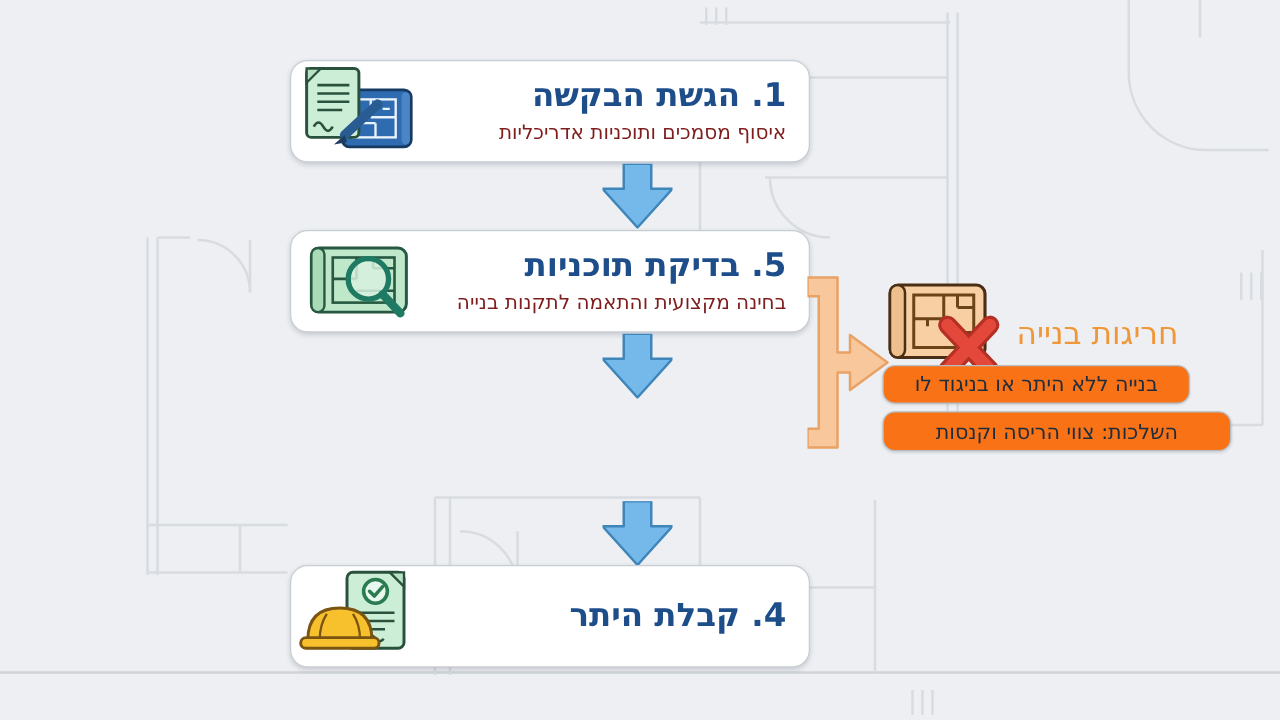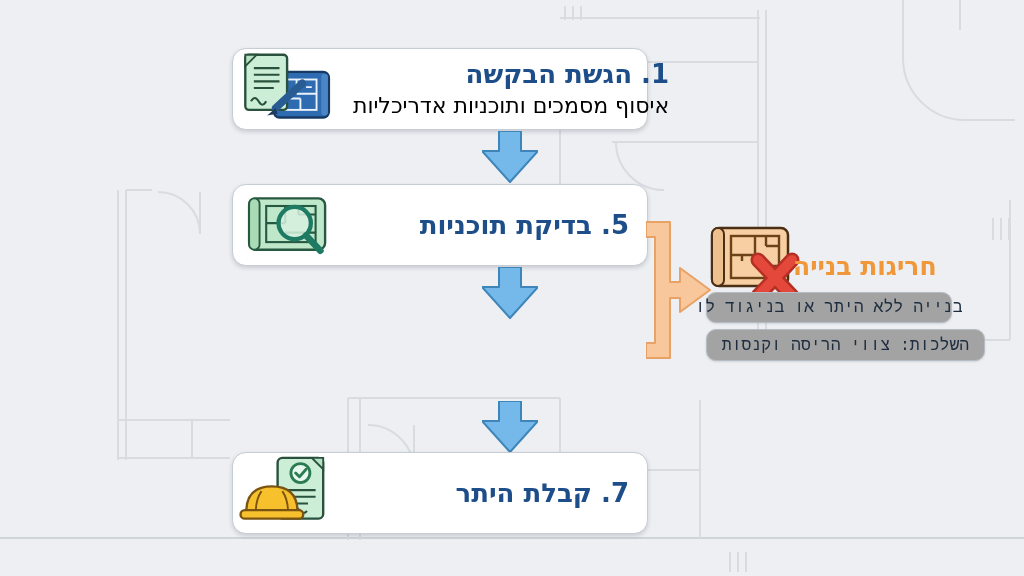--- a/index.html
+++ b/index.html
@@ -37,47 +37,46 @@
     padding-right:18px;
   }
   .card-title{
     font-size:26px;
     font-weight:bold;
     color:#1d4e8a;
     line-height:1.1;
     white-space:nowrap;
   }
   .card-sub{
-    font-size:22px;
-    color:#000000;
+    font-size:16px;
+    color:#7f1d1d;
     margin-top:4px;
     white-space:nowrap;
   }
   .flow-arrow{position:absolute;left:482px;width:56px;height:52px;}
   .violation-title{
     position:absolute;
     left:793px;top:252px;width:170px;
-    direction:rtl;text-align:left;
-    font-size:25px;font-weight:bold;
+    direction:rtl;text-align:center;
+    font-size:25px;font-weight:normal;
     color:#ef9739;
     white-space:nowrap;
   }
   .pill{
     position:absolute;
-    background:#a3a3a3;
+    background:#f97316;
     border:1.5px solid #b6bcc4;
     border-radius:10px;
     box-shadow:0 1px 2px rgba(55,65,80,.15);
     display:flex;align-items:center;justify-content:center;
     direction:rtl;
     font-size:16.5px;
     color:#1d2d3f;
     white-space:nowrap;
     box-sizing:border-box;
-    font-family:Liberation Mono, monospace;
   }
   #violation-pill-1{left:706px;top:292px;width:246px;height:31px;}
   #violation-pill-2{left:706px;top:329px;width:279px;height:32px;}
   #violation-icon{position:absolute;left:706px;top:220px;width:100px;height:84px;}
   #branch-connector{position:absolute;left:646px;top:216px;width:70px;height:148px;}
 </style>
 </head>
 <body>
 
 <div id="stage">
@@ -144,20 +143,21 @@
         <g stroke="#275841" stroke-width="2.2" fill="none">
           <rect x="28" y="20" width="52" height="38"></rect>
           <path d="M48,20 V38 M28,38 H48 M62,20 V29 M62,29 H80 M48,48 H80"></path>
         </g>
         <circle cx="58" cy="38" r="17" fill="#d7f1df" fill-opacity="0.85" stroke="#1f7a63" stroke-width="4.5"></circle>
         <path d="M70,51 L85,67" stroke="#1f7a63" stroke-width="7" stroke-linecap="round"></path>
       </svg>
     </div>
     <div class="card-text">
       <div class="card-title">5. בדיקת תוכניות</div>
+      <div class="card-sub">בחינה מקצועית והתאמה לתקנות בנייה</div>
     </div>
   </div>
 
   <svg class="flow-arrow" style="top:267px" viewBox="0 0 56 52">
     <polygon points="17,0 39,0 39,20 56,20 28,51 0,20 17,20" fill="#74b9ea" stroke="#3e85ba" stroke-width="2" stroke-linejoin="round"></polygon>
   </svg>
 
 
   <svg class="flow-arrow" style="top:401px" viewBox="0 0 56 52">
     <polygon points="17,0 39,0 39,20 56,20 28,51 0,20 17,20" fill="#74b9ea" stroke="#3e85ba" stroke-width="2" stroke-linejoin="round"></polygon>
@@ -173,21 +173,21 @@
         <g stroke="#29513d" stroke-width="2.2" fill="none">
           <path d="M48,37 H80 M48,44 H80 M48,51 H72"></path>
           <path d="M56,59 q4,-6 8,0 q3,4 7,0"></path>
         </g>
         <path d="M7,60 q0,-27 27,-27 q27,0 27,27 z" fill="#f7c12e" stroke="#7a5410" stroke-width="2.5"></path>
         <path d="M23,38 q-6,9 -6,22 M45,38 q6,9 6,22" stroke="#7a5410" stroke-width="2" fill="none"></path>
         <rect x="1" y="58" width="66" height="9" rx="4.5" fill="#f7c12e" stroke="#7a5410" stroke-width="2.5"></rect>
       </svg>
     </div>
     <div class="card-text">
-      <div class="card-title">7. קבלת היתר</div>
+      <div class="card-title">4. קבלת היתר</div>
     </div>
   </div>
 
   <svg id="branch-connector" viewBox="0 0 70 148">
     <path d="M0,6 H24 V66 H34 V52 L64,74 L34,96 V82 H24 V142 H0 V127 H9 V21 H0 Z" fill="#f8c79b" stroke="#e8a265" stroke-width="2" stroke-linejoin="round"></path>
   </svg>
 
   <svg id="violation-icon" viewBox="0 0 100 84">
     <rect x="6" y="8" width="76" height="58" rx="7" fill="#f8cfa2" stroke="#4a2f14" stroke-width="2.5"></rect>
     <rect x="6" y="8" width="12" height="58" rx="6" fill="#eec08d" stroke="#4a2f14" stroke-width="2"></rect>

